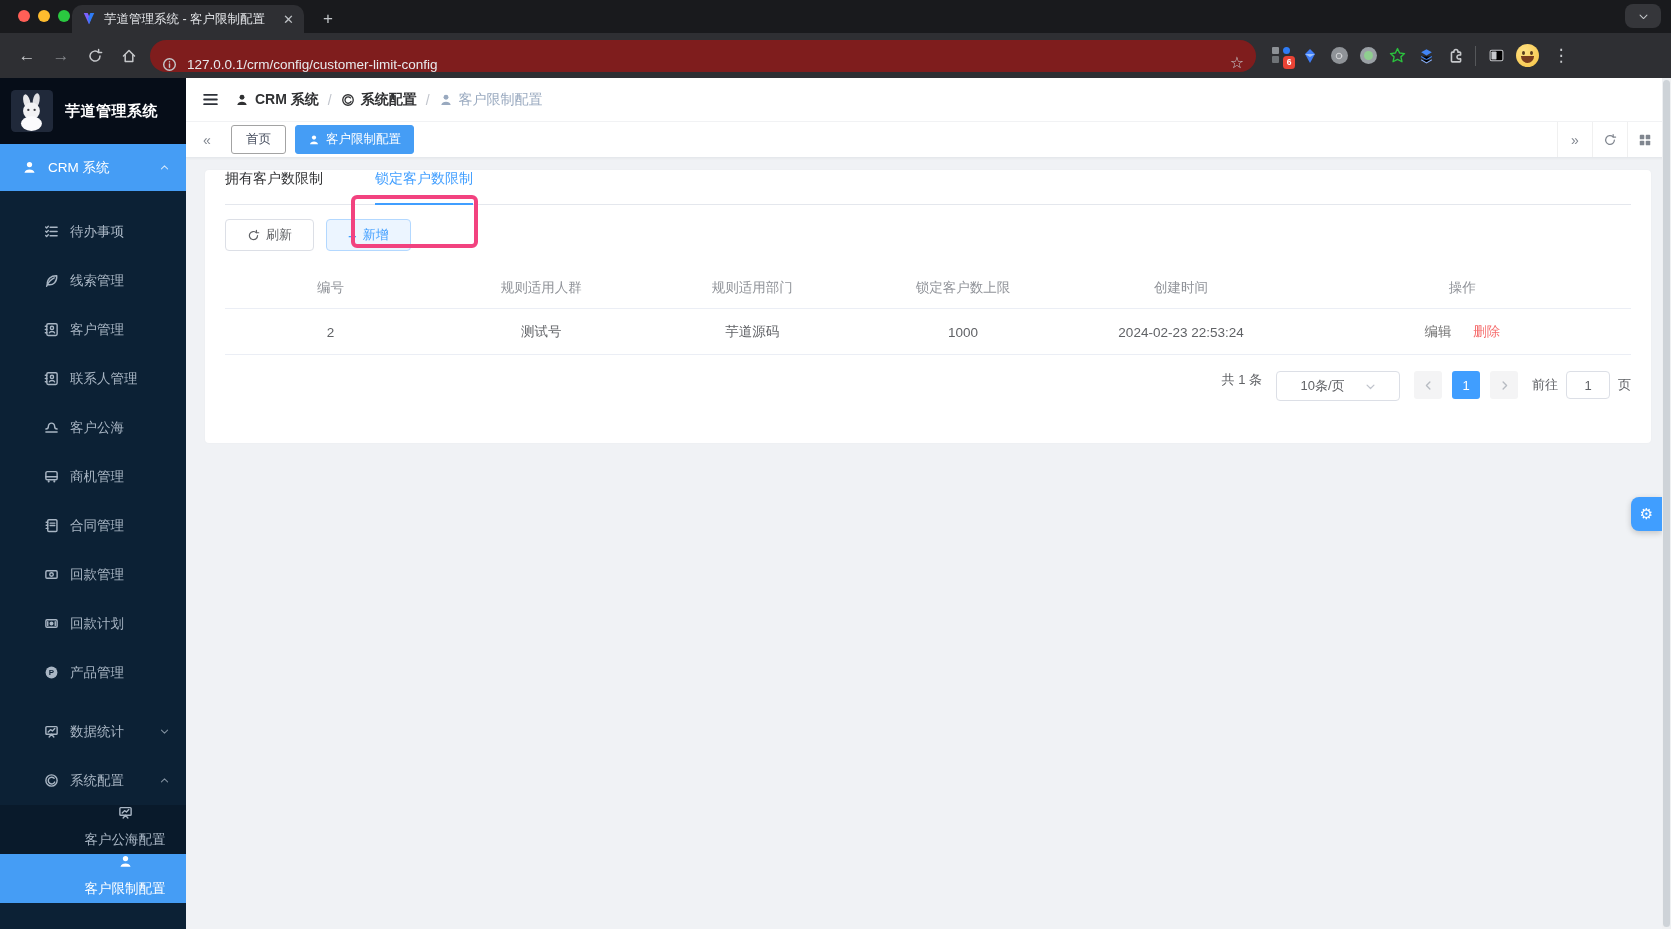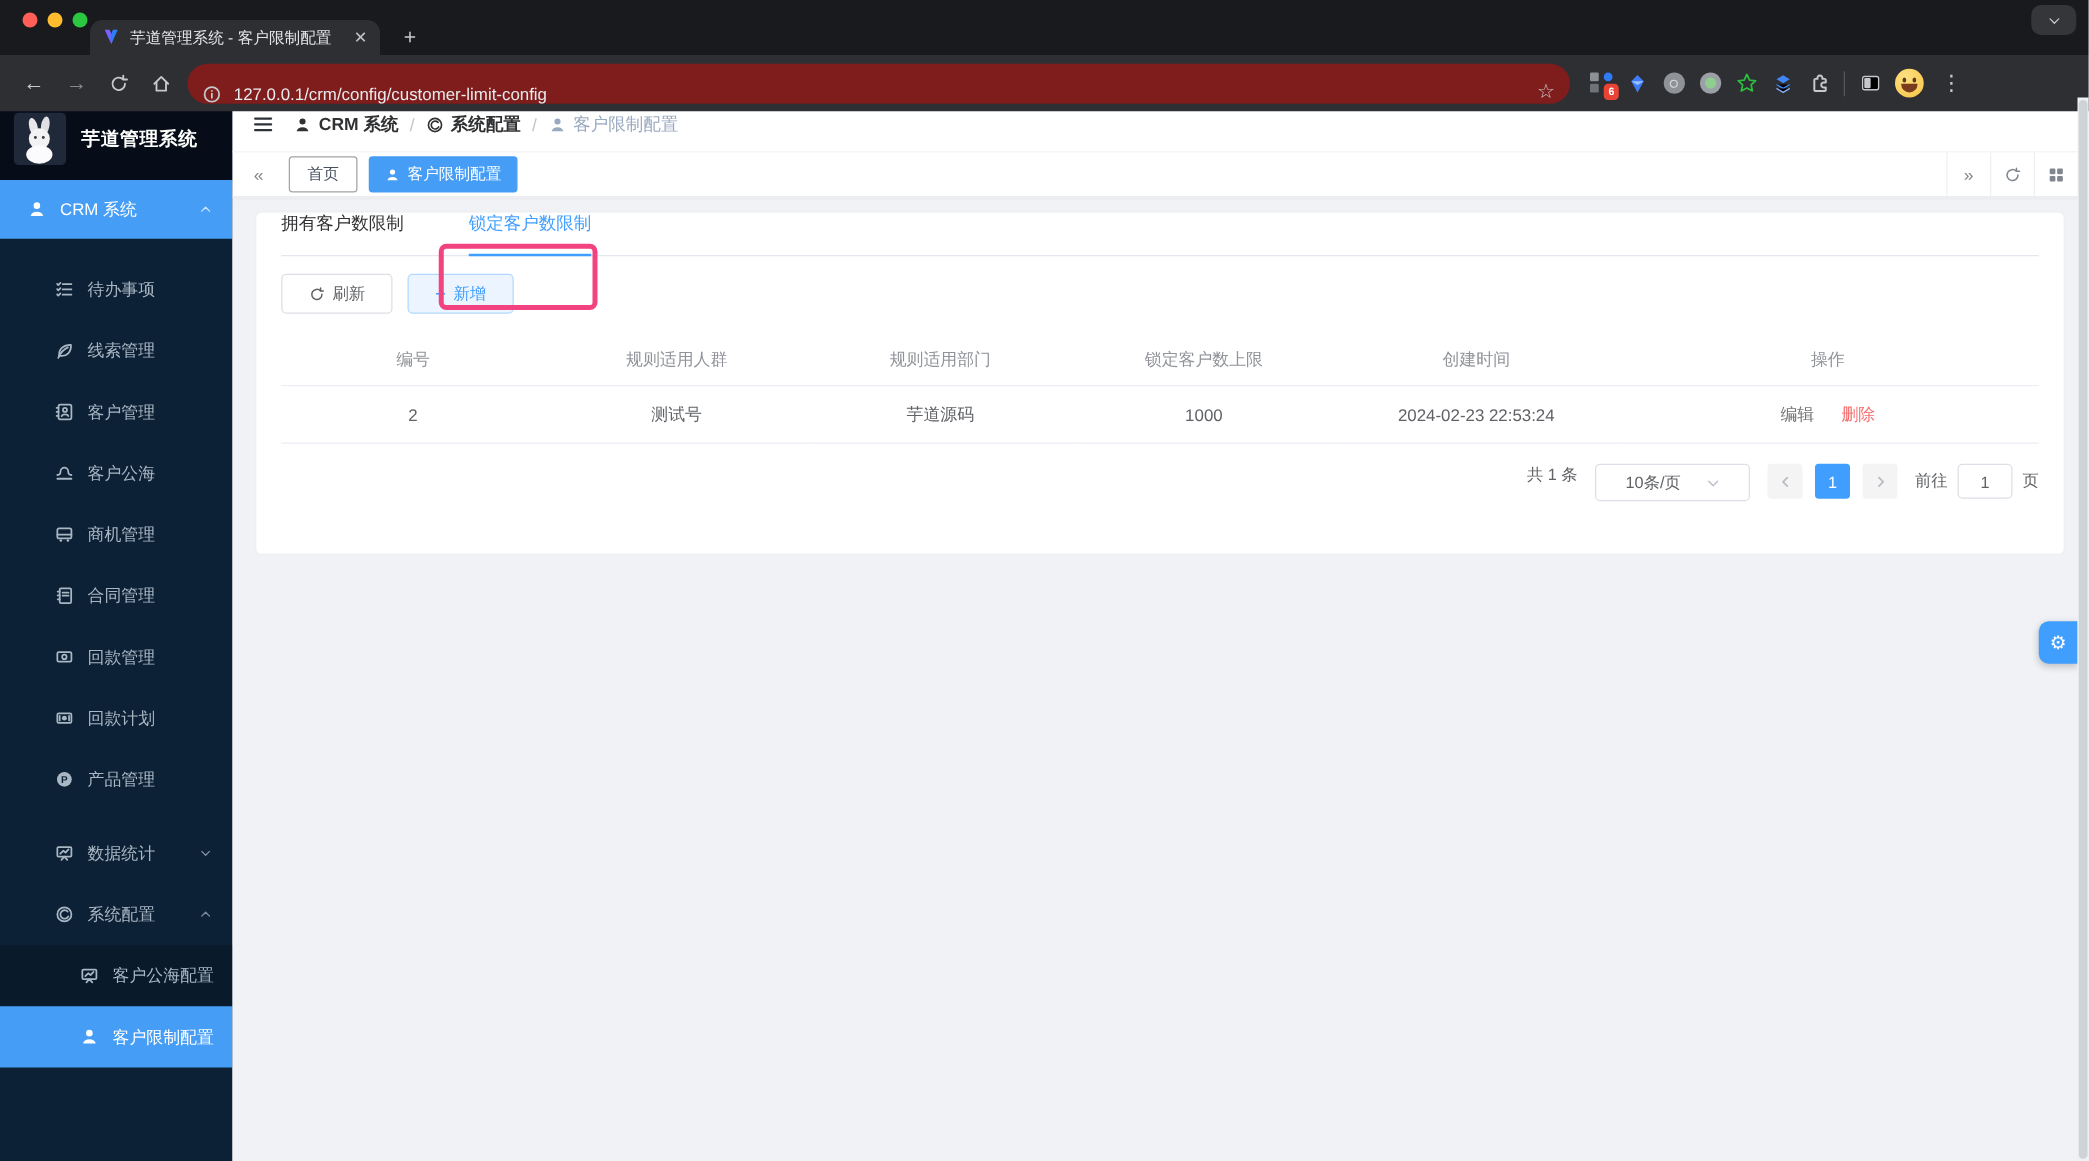--- a/index.html
+++ b/index.html
@@ -3,21 +3,21 @@
 <meta charset="utf-8">
 <style>
   * { box-sizing: border-box; margin: 0; padding: 0; }
   html,body { width:1671px; height:929px; overflow:hidden; }
   body { font-family:"Liberation Sans","DejaVu Sans",sans-serif; background:#f0f2f5; position:relative; }
   svg.s { fill:none; stroke:currentColor; stroke-width:1.5; stroke-linecap:round; stroke-linejoin:round; }
   svg.f { fill:currentColor; stroke:none; }
 
   
   .chrome { position:absolute; top:0; left:0; right:0; height:78px; z-index:20; }
-  .tabstrip { height:44px; background:#191a1d; position:relative; display:flex; align-items:flex-end; }
+  .tabstrip { height:33px; background:#191a1d; position:relative; display:flex; align-items:flex-end; }
   .lights { position:absolute; left:18px; top:10px; display:flex; gap:8px; }
   .light { width:12px; height:12px; border-radius:50%; }
   .chrome-tab { margin-left:72px; width:232px; height:28px; background:#2e2f33; border-radius:10px 10px 0 0;
     display:flex; align-items:center; gap:8px; padding:0 10px; color:#e3e5e8; font-size:12.5px; }
   .chrome-tab .ttl { flex:1; white-space:nowrap; overflow:hidden; }
   .tab-close { color:#bfc2c6; font-size:13px; }
   .newtab { width:28px; height:28px; color:#c4c7ca; font-size:17px; display:flex; align-items:center; justify-content:center; margin:0 0 0 10px; }
   .tabsearch { position:absolute; right:10px; top:4px; width:36px; height:24px; border-radius:8px; background:#35363a;
     color:#c4c7ca; display:flex; align-items:center; justify-content:center; }
   .toolbar { height:45px; background:#2e2f33; display:flex; align-items:center; padding:0 10px; }
@@ -50,21 +50,21 @@
   .logo-img { width:42px; height:42px; flex-shrink:0; }
   .logo-title { color:#fff; font-size:15px; font-weight:bold; letter-spacing:.5px; }
   .menu { flex:1; font-size:13.5px; overflow:hidden; }
   .mi { height:49px; display:flex; align-items:center; gap:11px; padding-left:44px; position:relative; cursor:pointer; }
   .mi svg { width:15px; height:15px; flex-shrink:0; }
   .mi .chev { position:absolute; right:16px; width:11px !important; height:11px !important; opacity:.75; }
   .mi.root { height:47px; padding-left:22px; }
   .mi.blue { background:#459df5; color:#fff; }
   .pad-top { padding-top:16px; }
   .mi.gap { margin-top:10px; }
-  .mi.sub { padding-left:64px; background:#091a2b; }
+  .mi.sub { padding-left:64px; background:#091a2b;flex-direction:column; }
   .mi.sub.blue { background:#459df5; }
 
   
   .main { flex:1; display:flex; flex-direction:column; position:relative; min-width:0; }
   .apphead { height:44px; background:#fff; display:flex; align-items:center; padding:0 16px; border-bottom:1px solid #f1f2f4; flex-shrink:0; }
   .fold { color:#2d3138; margin-right:16px; display:flex; }
   .crumbs { display:flex; align-items:center; gap:9px; font-size:14px; color:#303133; }
   .crumb { display:flex; align-items:center; gap:6px; font-weight:600; }
   .crumb svg { width:14px; height:14px; }
   .crumb.last { color:#99a9bf; font-weight:400; }
@@ -268,20 +268,29 @@
           <span>线索管理</span>
         </div>
         <div class="mi">
           <svg class="s" viewBox="0 0 16 16">
               <rect x="3" y="1.8" width="11" height="12.6" rx="1.5"></rect>
               <circle cx="8.5" cy="6.3" r="1.7"></circle>
               <path d="M5.7 11.6c.7-1.9 5-1.9 5.6 0"></path>
               <path d="M1.4 4.5H3M1.4 8H3M1.4 11.5H3"></path>
             </svg>
           <span>客户管理</span>
+        </div>
+        <div class="mi">
+          <svg class="s" viewBox="0 0 16 16">
+              <rect x="3" y="1.8" width="11" height="12.6" rx="1.5"></rect>
+              <circle cx="8.5" cy="6.3" r="1.7"></circle>
+              <path d="M5.7 11.6c.7-1.9 5-1.9 5.6 0"></path>
+              <path d="M1.4 4.5H3M1.4 8H3M1.4 11.5H3"></path>
+            </svg>
+          <span>联系人管理</span>
         </div>
         <div class="mi">
           <svg class="s" viewBox="0 0 16 16">
               <path d="M2 12.8h12"></path>
               <path d="M2 9.6c1.7 0 2.7-1.3 2.7-3a3.3 3.3 0 1 1 6.6 0c0 1.7 1 3 2.7 3"></path>
             </svg>
           <span>客户公海</span>
         </div>
         <div class="mi">
           <svg class="s" viewBox="0 0 16 16">

